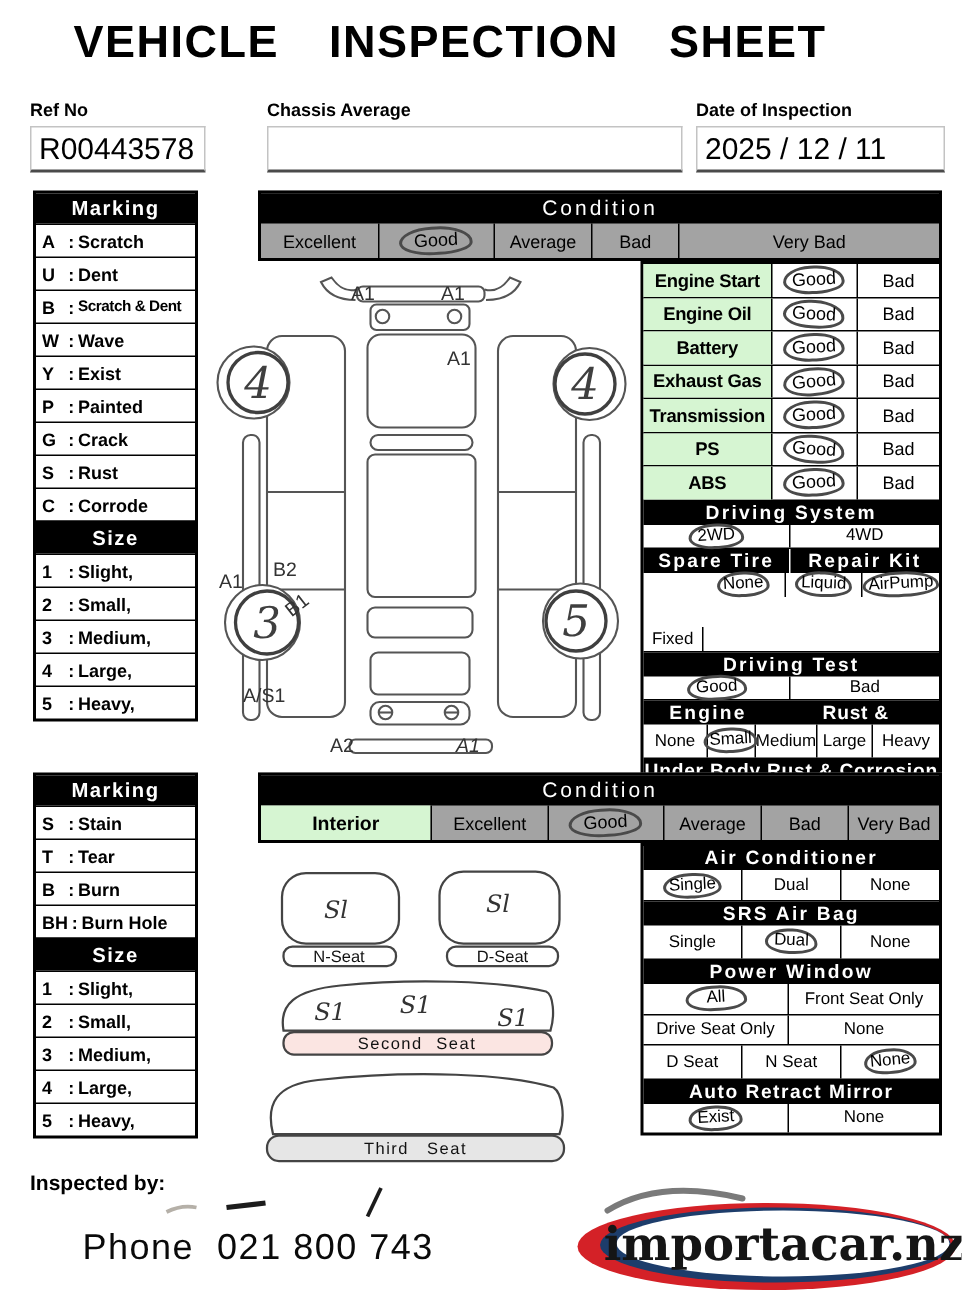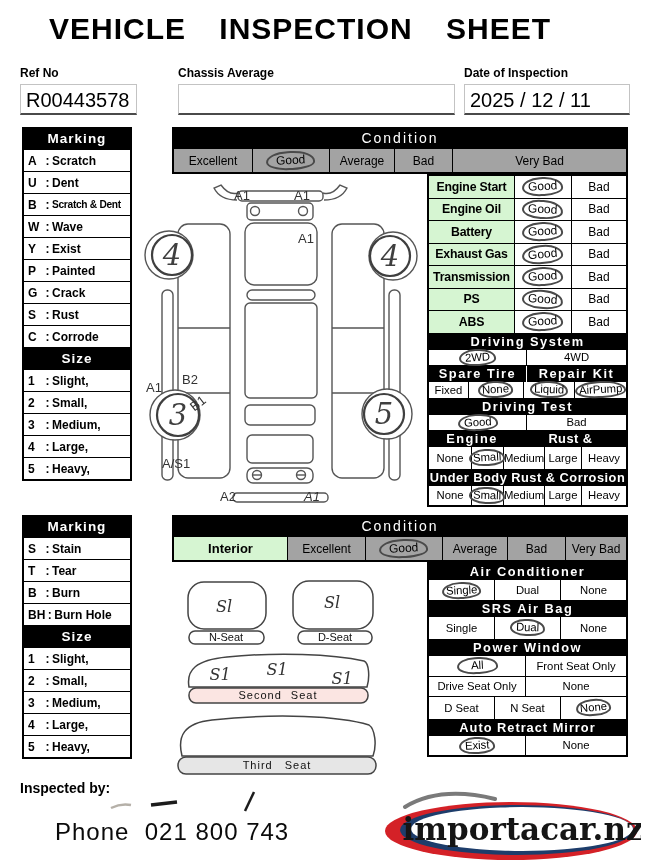--- a/index.html
+++ b/index.html
@@ -314,21 +314,21 @@
         </div>
       <div class="c2 last">
           <span>4WD</span>
         </div>
     </div>
     <div class="band2">
       <span class="half" style="width:98px;border-right:1.5px solid #fff;">Spare Tire</span>
       <span class="half" style="flex:1;">Repair Kit</span>
     </div>
     <div class="r2 h16">
-      <div class="c2" style="width:41px;">
+      <div class="c2" style="width:41px;margin-top:36px;">
           <span>Fixed</span>
         </div>
       <div class="c2" style="width:57px;">
           <span class="circ tt"><span>None</span></span>
         </div>
       <div class="c2" style="width:52px;">
           <span class="circ tt" style="transform:rotate(2deg);"><span>Liquid</span></span>
         </div>
       <div class="c2 last">
           <span class="circ tt"><span>AirPump</span></span>

